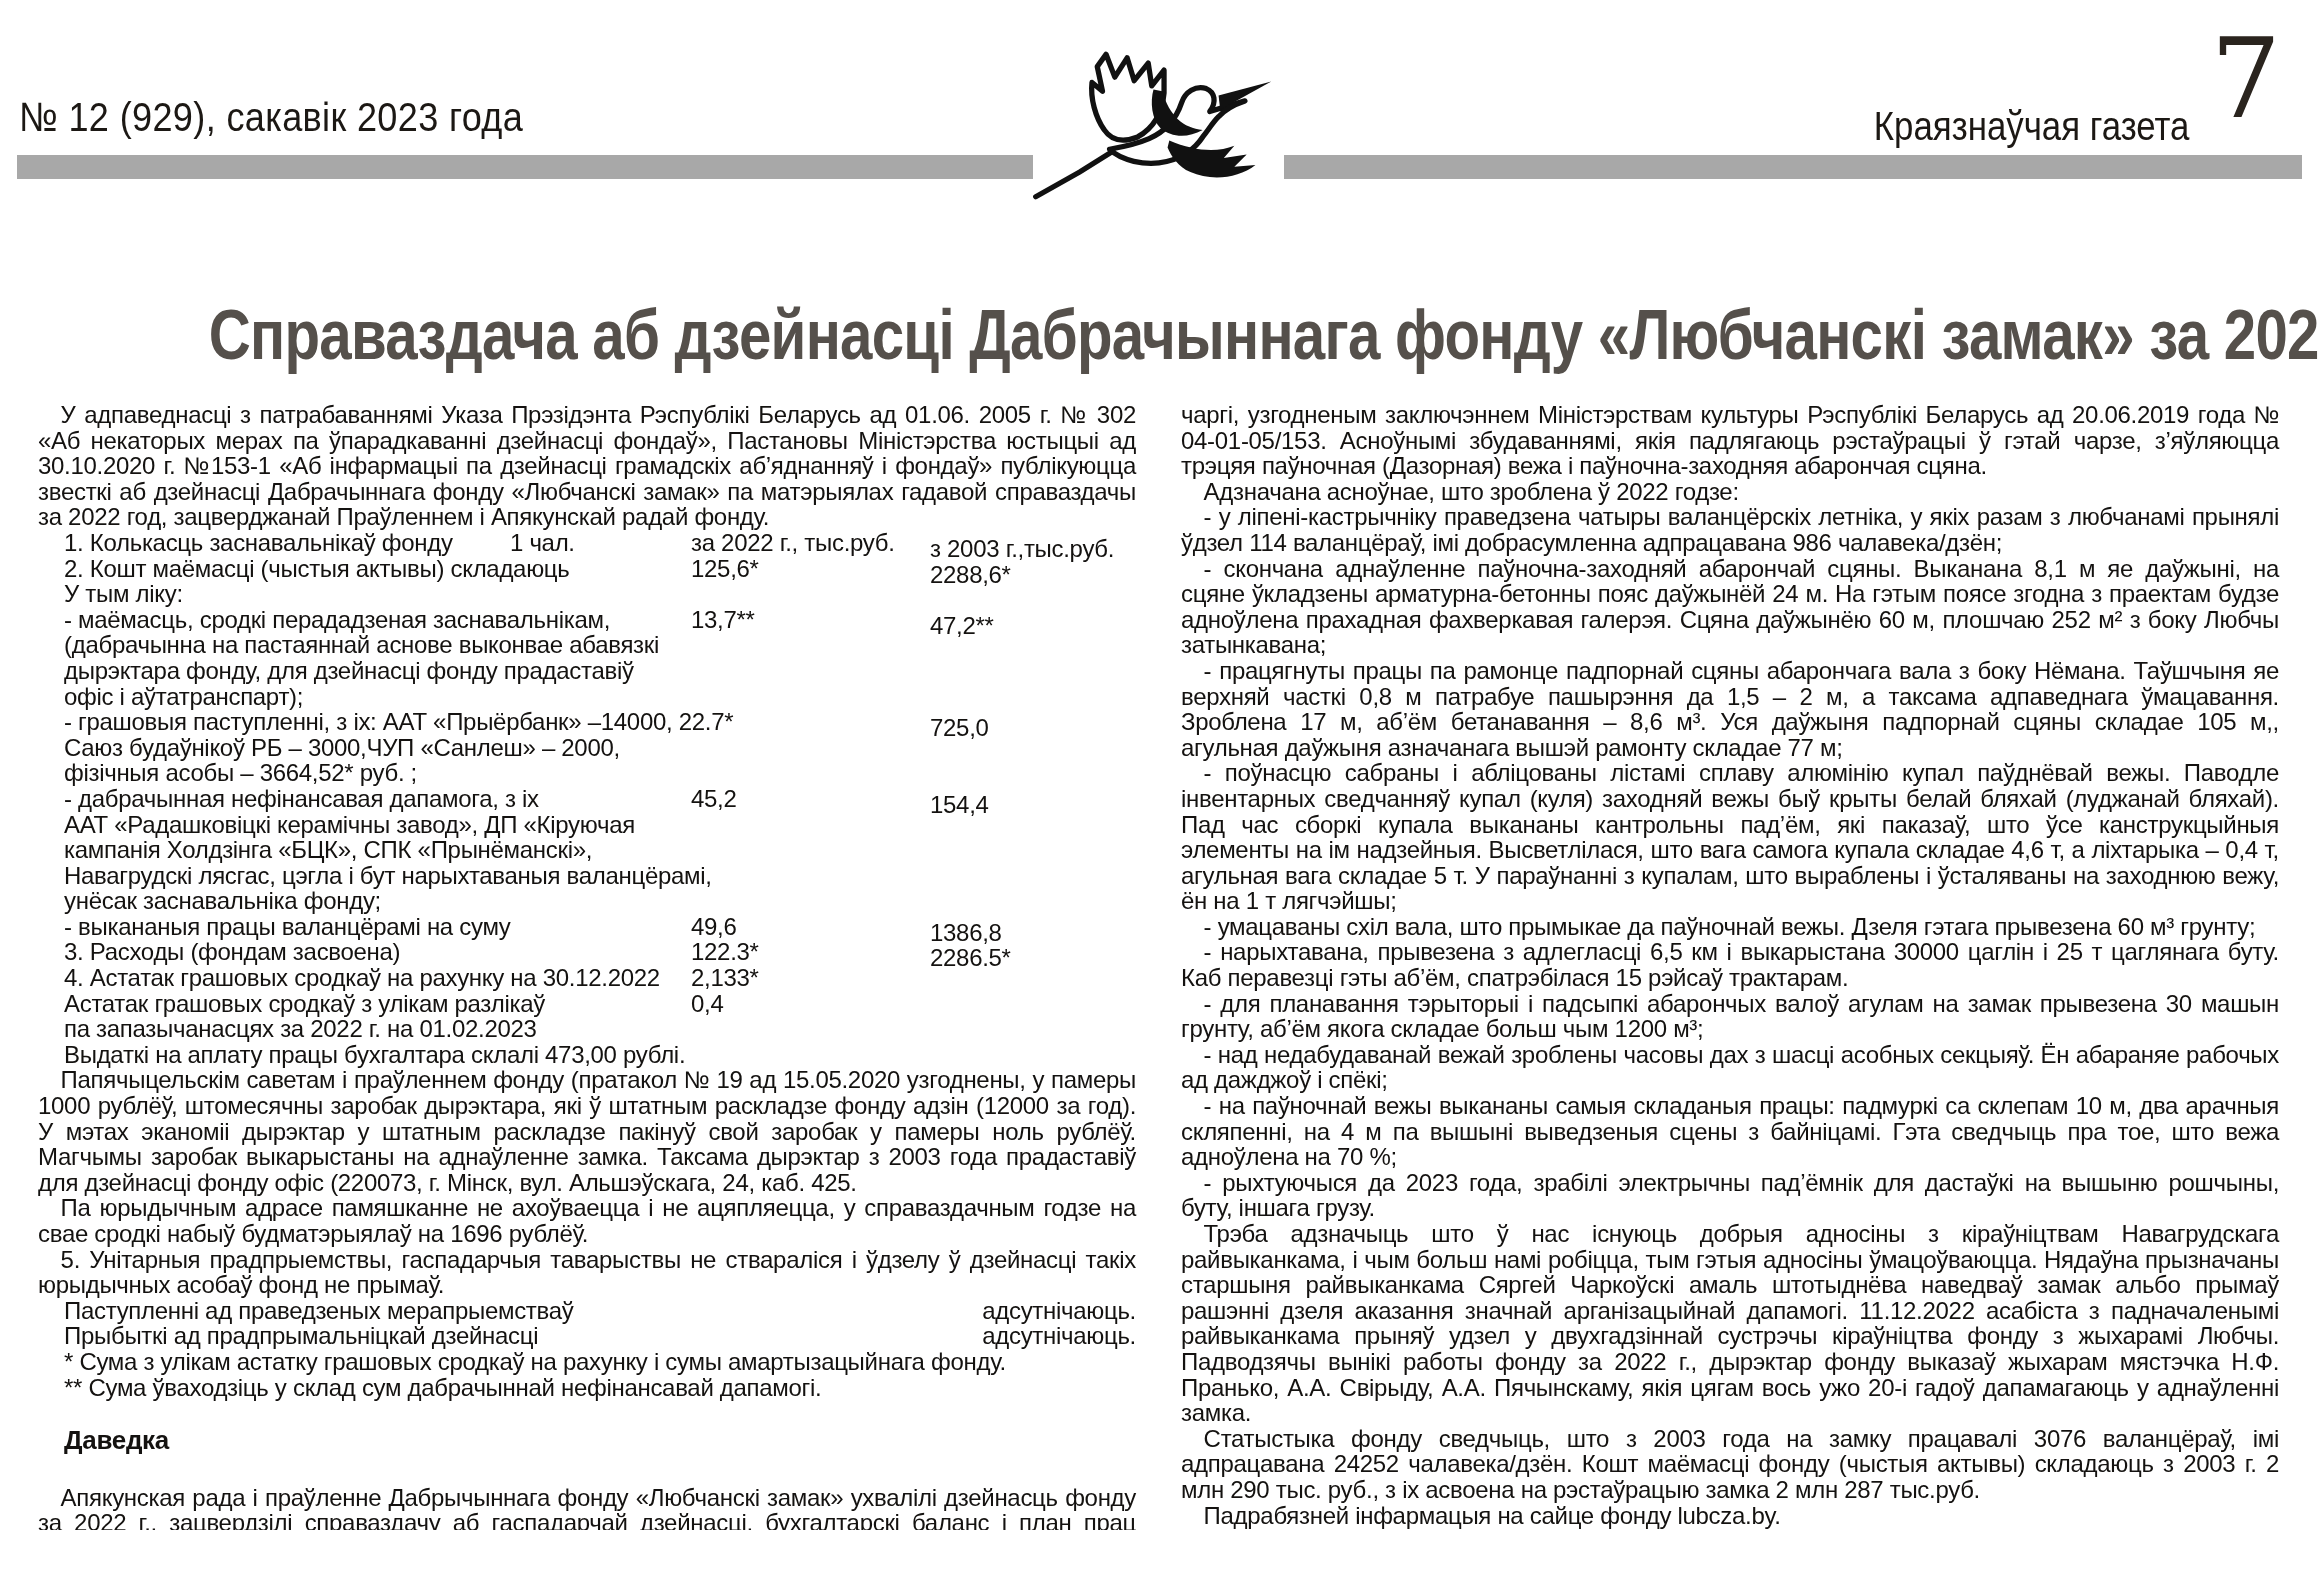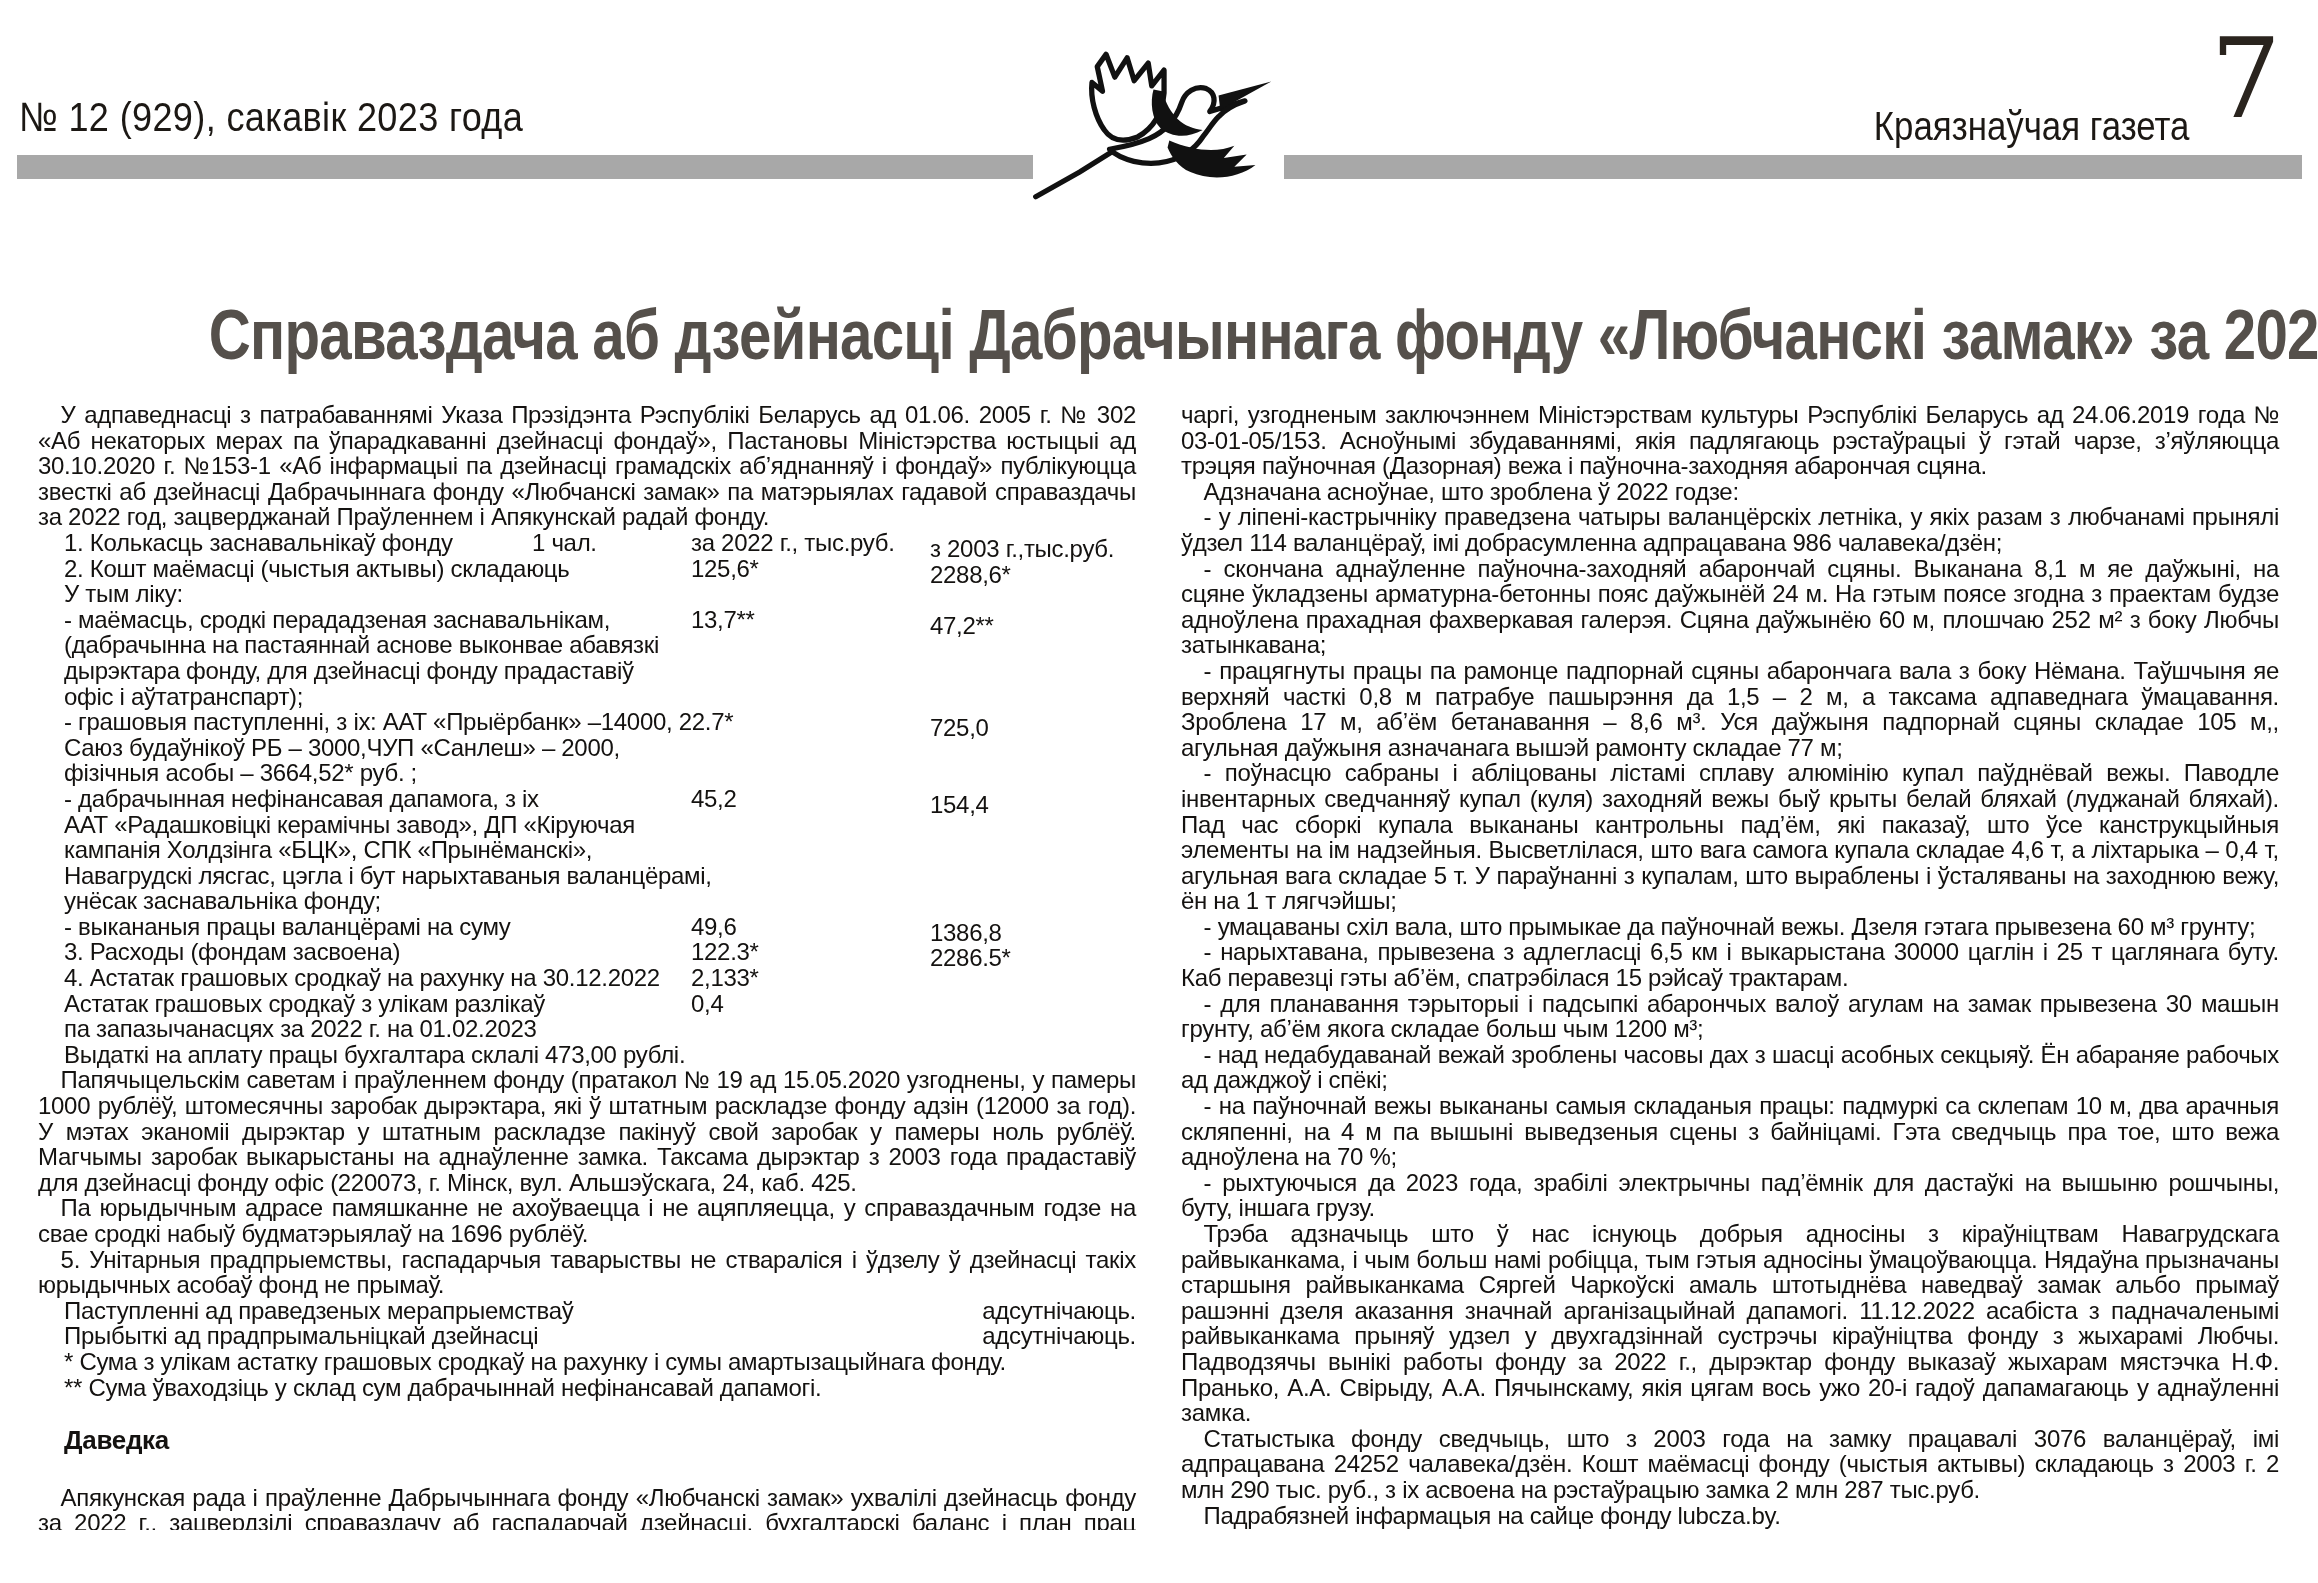--- a/index.html
+++ b/index.html
@@ -82,21 +82,21 @@
     letter-spacing: -0.3px;
     text-align: justify;
     color: #141210;
   }
   .col p { margin: 0; }
   .ind   { text-indent: 22.6px; }
   .noind { text-indent: 0; }
   
   .trow { position: relative; padding-left: 26px; min-height: 25.6px; text-align: left; }
   .tv0, .tv1, .tv2 { position: absolute; top: 0; white-space: nowrap; }
-  .tv0 { left: 494px; }
+  .tv0 { left: 472px; }
   .tv1 { left: 653px; }
   .tv2 { left: 892px; margin-top: 6px; }
   .arow {
     display: flex;
     justify-content: space-between;
     padding-left: 26px;
     text-align: left;
   }
   .fnote { padding-left: 26px; text-align: left; }
   .ref-head {
@@ -183,21 +183,21 @@
 
       <div class="fnote">* Сума з улікам астатку грашовых сродкаў на рахунку і сумы амартызацыйнага фонду.</div>
       <div class="fnote">** Сума ўваходзіць у склад сум дабрачыннай нефінансавай дапамогі.</div>
 
       <div class="ref-head">Даведка</div>
 
       <p class="ind">Апякунская рада і праўленне Дабрычыннага фонду «Любчанскі замак» ухвалілі дзейнасць фонду за 2022 г., зацвердзілі справаздачу аб гаспадарчай дзейнасці, бухгалтарскі баланс і план прац праўлення на 2023 г. З 2019 г. фондам выконваюцца працы згодна з будаўнічым праектам першай</p>
     </div>
 
     <div class="col">
-      <p class="noind">чаргі, узгодненым заключэннем Міністэрствам культуры Рэспублікі Беларусь ад 24.06.2019 года № 03-01-05/153. Асноўнымі збудаваннямі, якія падлягаюць рэстаўрацыі ў гэтай чарзе, з’яўляюцца трэцяя паўночная (Дазорная) вежа і паўночна-заходняя абарончая сцяна.</p>
+      <p class="noind">чаргі, узгодненым заключэннем Міністэрствам культуры Рэспублікі Беларусь ад 20.06.2019 года № 04-01-05/153. Асноўнымі збудаваннямі, якія падлягаюць рэстаўрацыі ў гэтай чарзе, з’яўляюцца трэцяя паўночная (Дазорная) вежа і паўночна-заходняя абарончая сцяна.</p>
       <p class="ind">Адзначана асноўнае, што зроблена ў 2022 годзе:</p>
       <p class="ind">- у ліпені-кастрычніку праведзена чатыры валанцёрскіх летніка, у якіх разам з любчанамі прынялі ўдзел 114 валанцёраў, імі добрасумленна адпрацавана 986 чалавека/дзён;</p>
       <p class="ind">- скончана аднаўленне паўночна-заходняй абарончай сцяны. Выканана 8,1 м яе даўжыні, на сцяне ўкладзены арматурна-бетонны пояс даўжынёй 24 м. На гэтым поясе згодна з праектам будзе адноўлена прахадная фахверкавая галерэя. Сцяна даўжынёю 60 м, плошчаю 252 м² з боку Любчы затынкавана;</p>
       <p class="ind">- працягнуты працы па рамонце падпорнай сцяны абарончага вала з боку Нёмана. Таўшчыня яе верхняй часткі 0,8 м патрабуе пашырэння да 1,5 – 2 м, а таксама адпаведнага ўмацавання. Зроблена 17 м, аб’ём бетанавання – 8,6 м³. Уся даўжыня падпорнай сцяны складае 105 м,, агульная даўжыня азначанага вышэй рамонту складае 77 м;</p>
       <p class="ind">- поўнасцю сабраны і абліцованы лістамі сплаву алюмінію купал паўднёвай вежы. Паводле інвентарных сведчанняў купал (куля) заходняй вежы быў крыты белай бляхай (луджанай бляхай). Пад час сборкі купала выкананы кантрольны пад’ём, які паказаў, што ўсе канструкцыйныя элементы на ім надзейныя. Высветлілася, што вага самога купала складае 4,6 т, а ліхтарыка – 0,4 т, агульная вага складае 5 т. У параўнанні з купалам, што выраблены і ўсталяваны на заходнюю вежу, ён на 1 т лягчэйшы;</p>
       <p class="ind">- умацаваны схіл вала, што прымыкае да паўночнай вежы. Дзеля гэтага прывезена 60 м³ грунту;</p>
       <p class="ind">- нарыхтавана, прывезена з адлегласці 6,5 км і выкарыстана 30000 цаглін і 25 т цаглянага буту. Каб перавезці гэты аб’ём, спатрэбілася 15 рэйсаў трактарам.</p>
       <p class="ind">- для планавання тэрыторыі і падсыпкі абарончых валоў агулам на замак прывезена 30 машын грунту, аб’ём якога складае больш чым 1200 м³;</p>
       <p class="ind">- над недабудаванай вежай зроблены часовы дах з шасці асобных секцыяў. Ён абараняе рабочых ад дажджоў і спёкі;</p>
       <p class="ind">- на паўночнай вежы выкананы самыя складаныя працы: падмуркі са склепам 10 м, два арачныя скляпенні, на 4 м па вышыні выведзеныя сцены з байніцамі. Гэта сведчыць пра тое, што вежа адноўлена на 70 %;</p>

